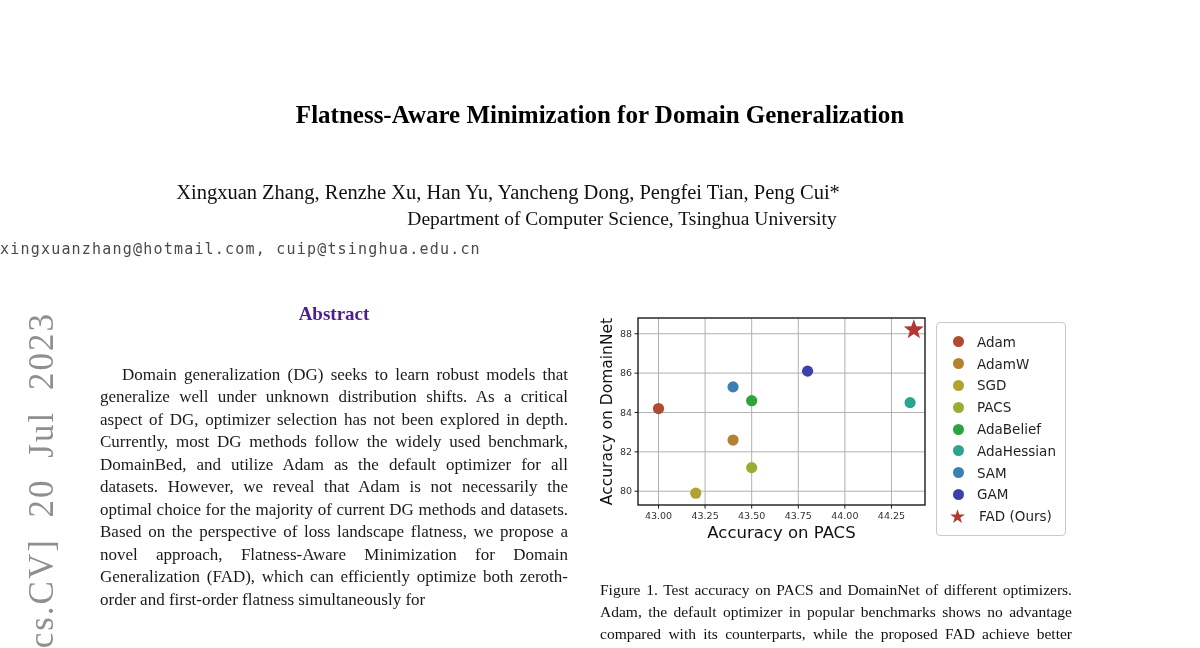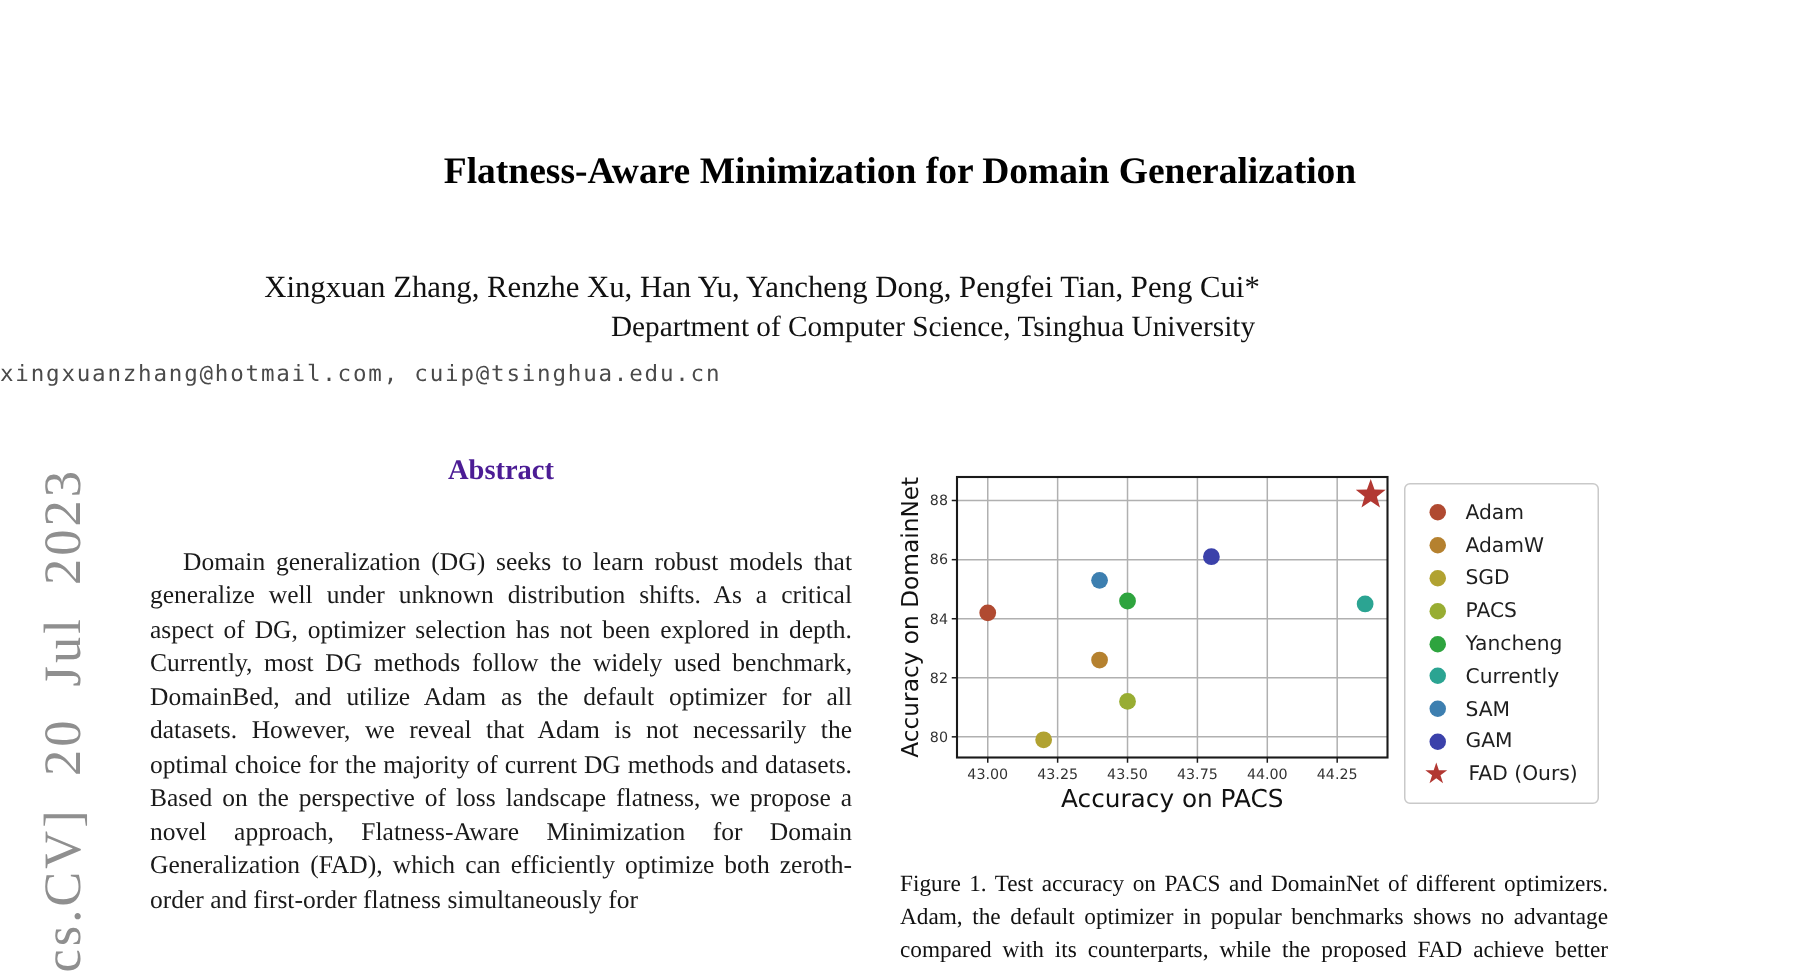--- a/index.html
+++ b/index.html
@@ -217,25 +217,25 @@
         <div class="legend-item">
           <span class="legend-dot" style="background: rgb(177, 162, 49);"></span>
           <span class="legend-label">SGD</span>
         </div>
         <div class="legend-item">
           <span class="legend-dot" style="background: rgb(152, 173, 50);"></span>
           <span class="legend-label">PACS</span>
         </div>
         <div class="legend-item">
           <span class="legend-dot" style="background: rgb(46, 164, 62);"></span>
-          <span class="legend-label">Yancheng</span>
+          <span class="legend-label">AdaBelief</span>
         </div>
         <div class="legend-item">
           <span class="legend-dot" style="background: rgb(43, 164, 146);"></span>
-          <span class="legend-label">Currently</span>
+          <span class="legend-label">AdaHessian</span>
         </div>
         <div class="legend-item">
           <span class="legend-dot" style="background: rgb(61, 127, 176);"></span>
           <span class="legend-label">SAM</span>
         </div>
         <div class="legend-item">
           <span class="legend-dot" style="background: rgb(59, 65, 170);"></span>
           <span class="legend-label">GAM</span>
         </div>
         <div class="legend-item">

